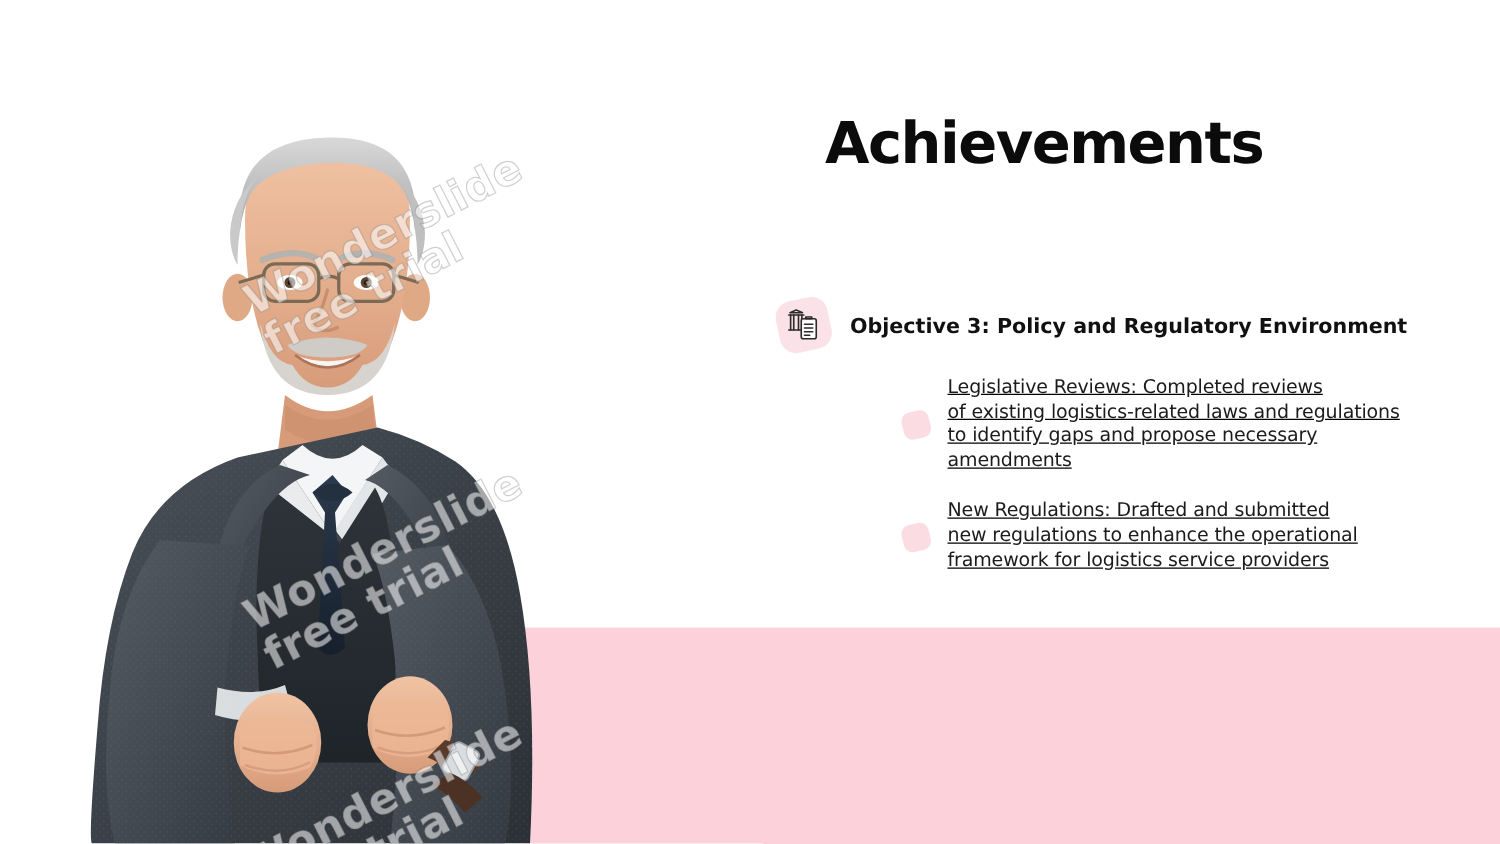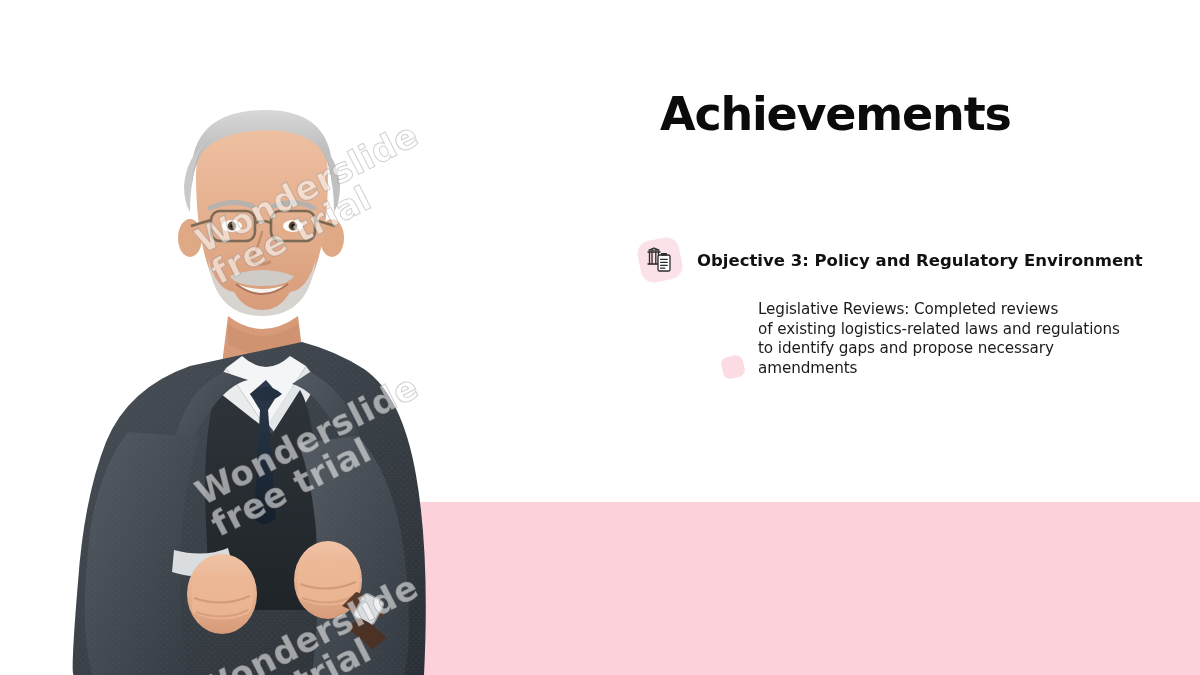--- a/index.html
+++ b/index.html
@@ -65,21 +65,21 @@
     font-weight: 700;
     font-size: 46px;
     line-height: 1;
     letter-spacing: -1.2px;
     color: #0b0b0b;
     white-space: nowrap;
   }
 
   .obj-row {
     position: absolute;
-    left: 637px;
+    left: 620px;
     top: 238px;
     width: 480px;
     display: flex;
     align-items: center;
     gap: 14px;
   }
   .obj-icon-badge {
     position: relative;
     flex: 0 0 auto;
     width: 46px;
@@ -112,22 +112,23 @@
 
   .bullets {
     position: absolute;
     left: 722px;
     top: 300px;
     width: 420px;
   }
   .bullet {
     position: relative;
     display: flex;
-    align-items: flex-end;
+    align-items: center;
     margin-bottom: 21px;
+    text-decoration: underline;
   }
   .bullet-marker {
     flex: 0 0 auto;
     width: 22px;
     height: 22px;
     margin-top: 2px;
     margin-right: 14px;
     border-radius: 7px;
     background: #FBDCE3;
     transform: rotate(-14deg);
@@ -309,16 +310,22 @@
   <div class="bullets">
 
     <div class="bullet">
       <span class="bullet-marker"></span>
       <span class="bullet-text">Legislative Reviews: Completed reviews
 of existing logistics-related laws and regulations
 to identify gaps and propose necessary
 amendments</span>
     </div>
 
+    <div class="bullet">
+      <span class="bullet-marker"></span>
+      <span class="bullet-text">New Regulations: Drafted and submitted
+new regulations to enhance the operational
+framework for logistics service providers</span>
+    </div>
 
   </div>
 
 </div>
 
 </body></html>

